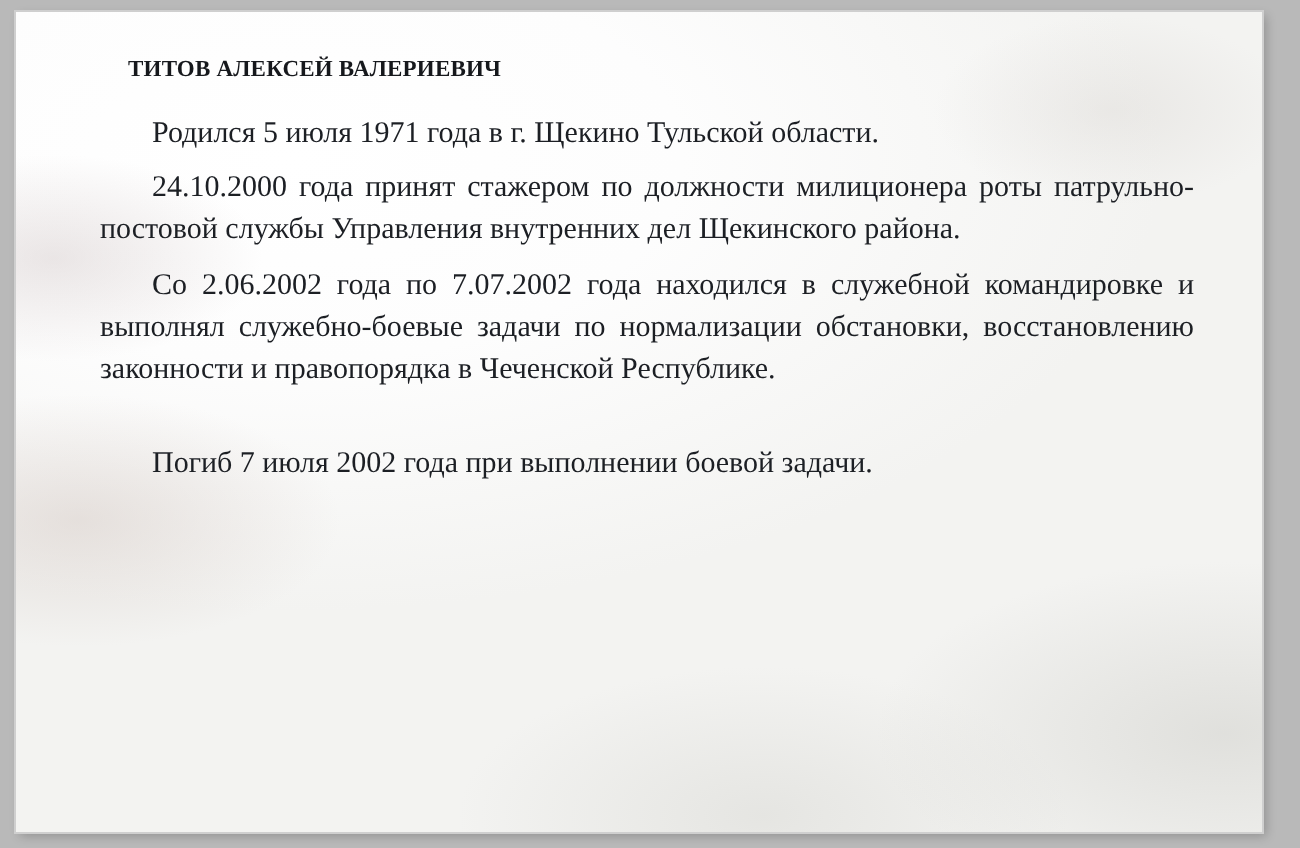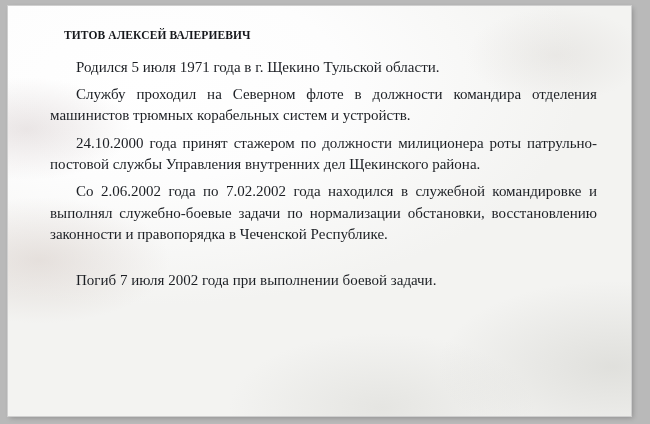--- a/index.html
+++ b/index.html
@@ -65,18 +65,17 @@
 </style>
 </head>
 <body>
 
 <div class="page">
   <div class="content">
     <div class="heading">
       <span>ТИТОВ АЛЕКСЕЙ ВАЛЕРИЕВИЧ</span>
     </div>
     <p class="para">Родился 5 июля 1971 года в г. Щекино Тульской области.</p>
-    <p class="para">Службу проходил на Северном флоте в должности командира отделения машинистов трюмных корабельных систем и устройств.</p>
     <p class="para">24.10.2000 года принят стажером по должности милиционера роты патрульно-постовой службы Управления внутренних дел Щекинского района.</p>
-    <p class="para">Со 2.06.2002 года по 7.02.2002 года находился в служебной командировке и выполнял служебно-боевые задачи по нормализации обстановки, восстановлению законности и правопорядка в Чеченской Республике.</p>
+    <p class="para">Со 2.06.2002 года по 7.07.2002 года находился в служебной командировке и выполнял служебно-боевые задачи по нормализации обстановки, восстановлению законности и правопорядка в Чеченской Республике.</p>
     <p class="para last">Погиб 7 июля 2002 года при выполнении боевой задачи.</p>
   </div>
 </div>
 
 </body></html>

